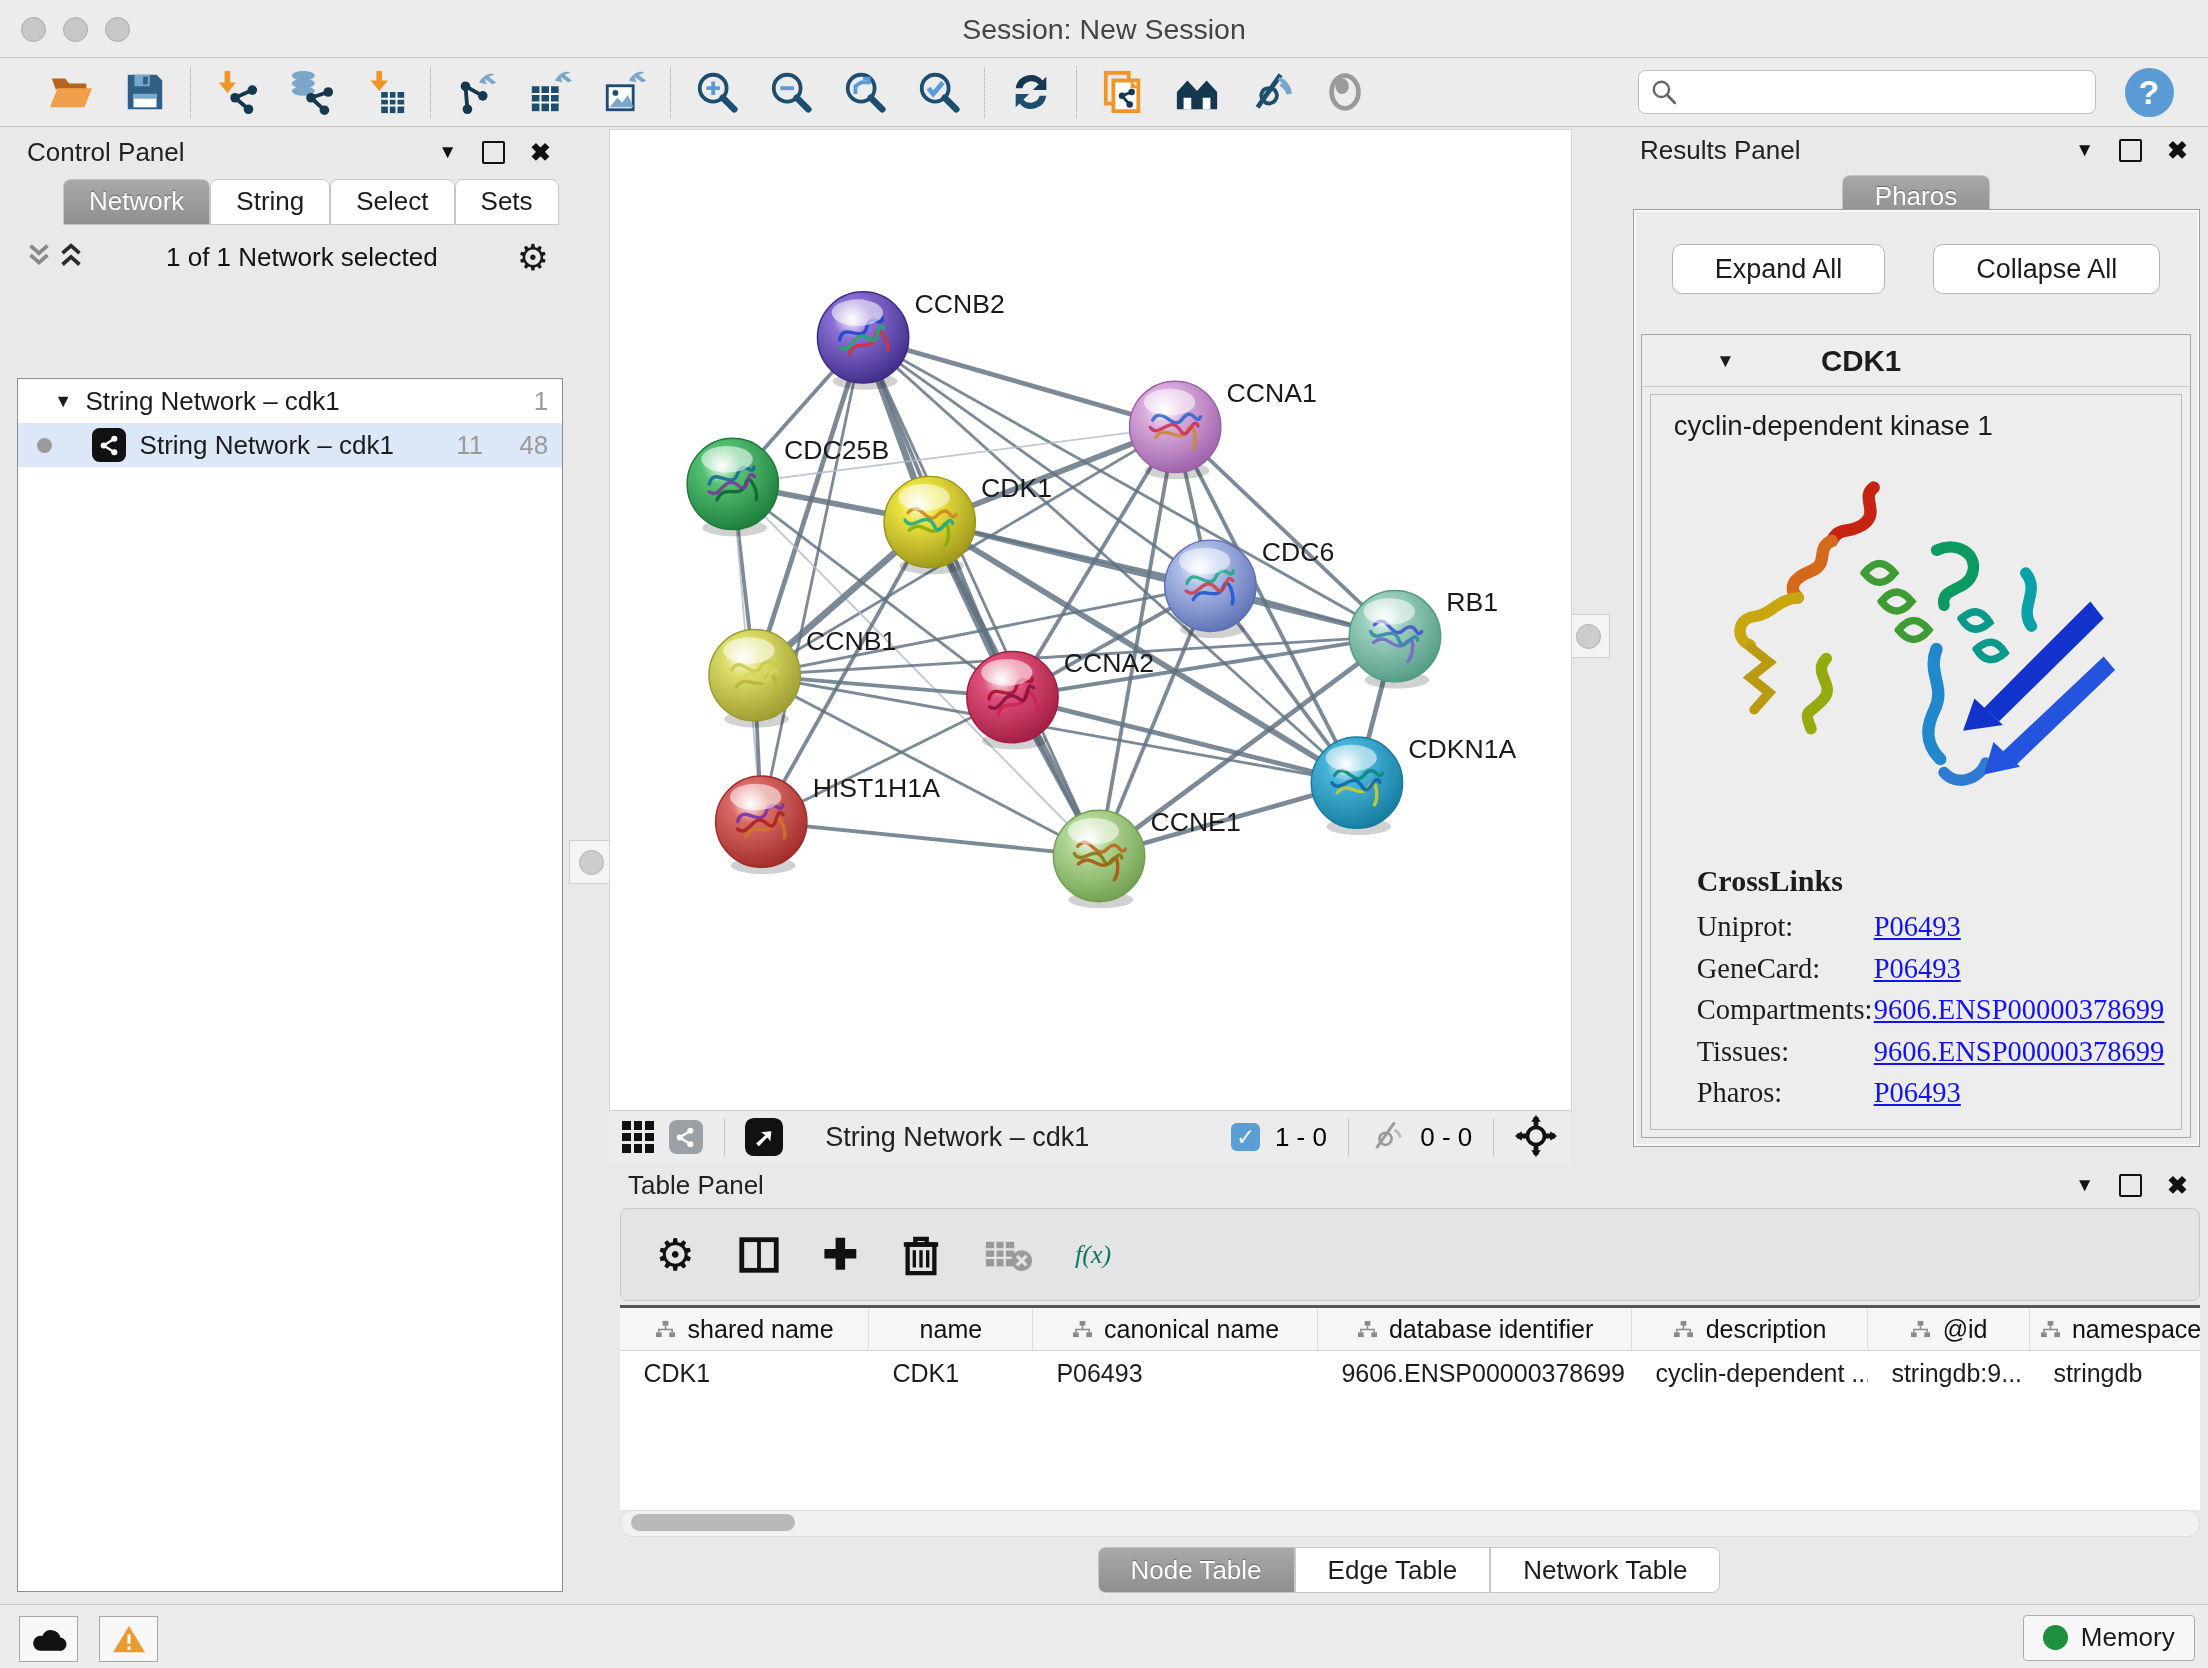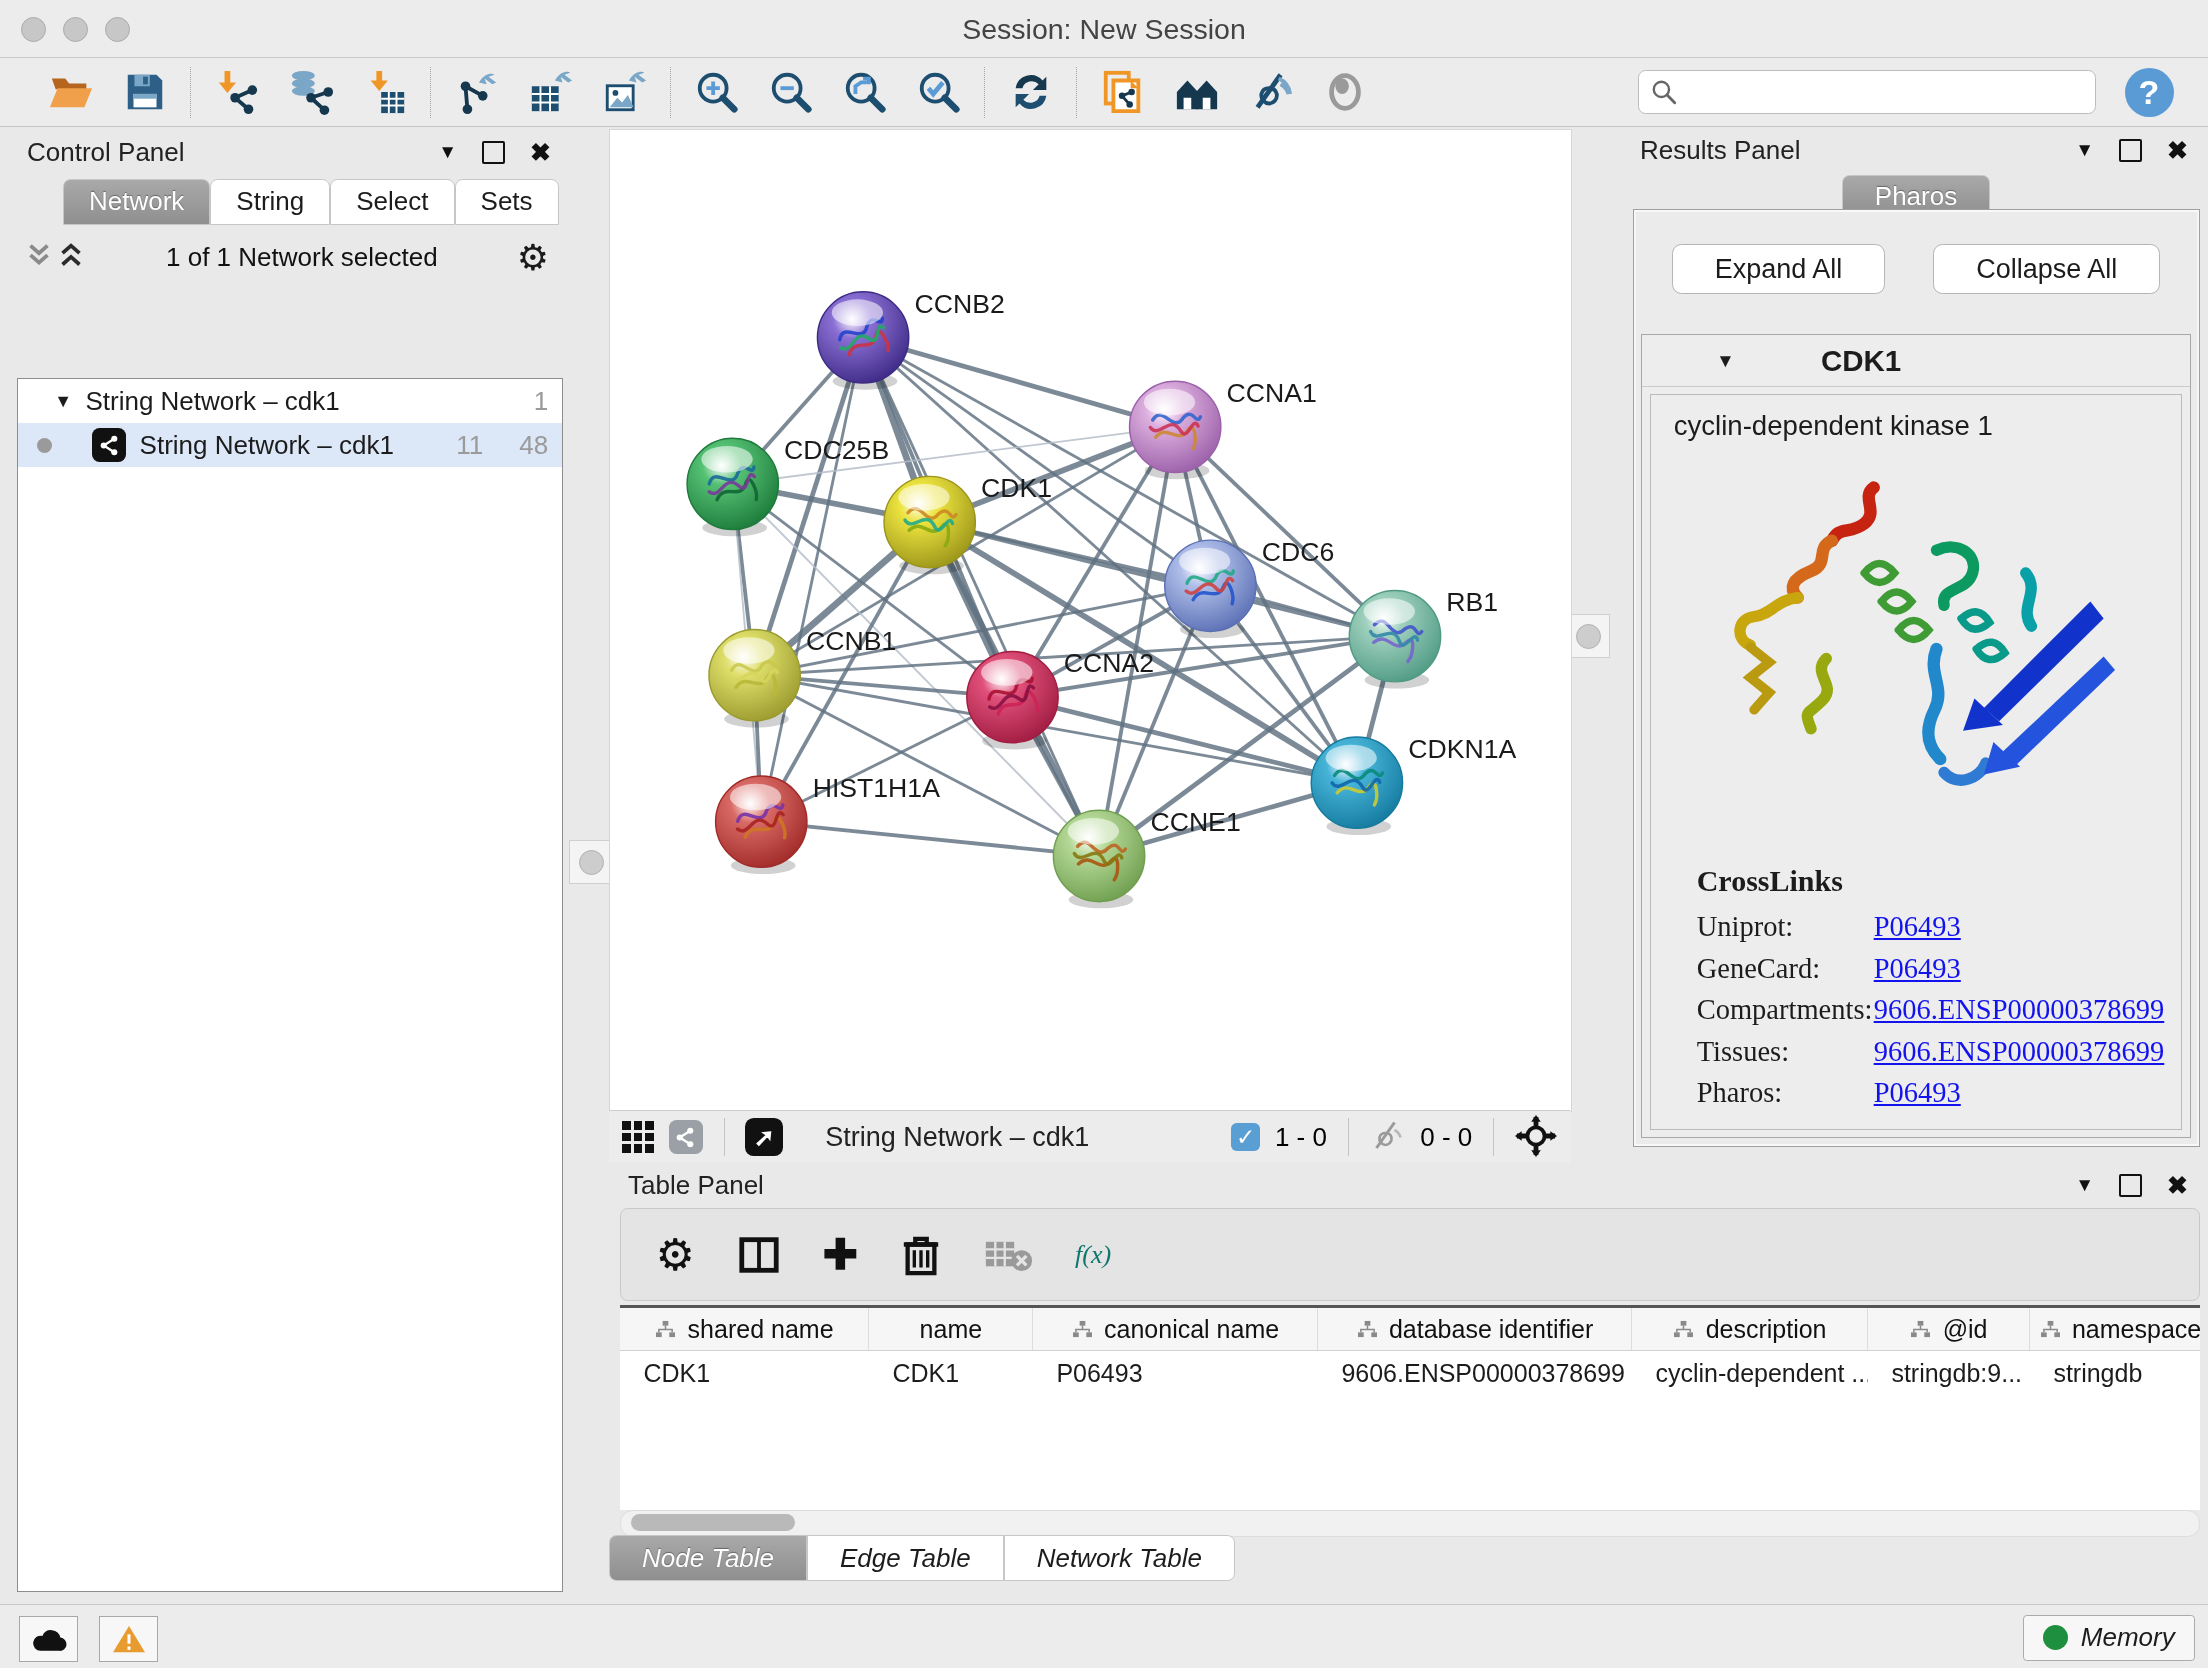--- a/index.html
+++ b/index.html
@@ -100,30 +100,30 @@
   .fx{font-family:"Liberation Serif",serif;font-style:italic;font-size:26px;color:#0f766e;}
   .tp-table{position:absolute;left:11.4px;right:9.5px;top:141px;bottom:95px;background:#fff;border-top:3.8px solid #555;overflow:hidden;}
   .t-header{display:flex;background:#f6f6f6;border-bottom:1.9px solid #d2d2d2;height:42px;}
   .t-hcell{display:flex;align-items:center;gap:11.4px;justify-content:center;font-size:25px;color:#111;
            border-right:1px solid #ddd;box-sizing:border-box;overflow:hidden;white-space:nowrap;cursor:pointer;}
   .t-row{display:flex;height:44px;}
   .t-cell{display:flex;align-items:center;font-size:25px;padding-left:23px;box-sizing:border-box;
           overflow:hidden;white-space:nowrap;}
   .t-scroll{position:absolute;left:11.4px;right:9.5px;bottom:68px;height:25px;background:#f1f1f1;border:1px solid #ddd;border-radius:12.4px;}
   .t-thumb{position:absolute;left:9.5px;top:2.9px;width:164px;height:17px;background:#b9b9b9;border-radius:8.6px;cursor:pointer;}
-  .tp-tabs{position:absolute;left:0;right:0;bottom:24px;display:flex;justify-content:flex-start;font-style:italic;}
+  .tp-tabs{position:absolute;left:0;right:0;bottom:12px;display:flex;justify-content:center;}
   .tp-tabs .tab{height:44px;}
   .tp-tabs .tab:first-child{border-radius:7.6px 0 0 7.6px;}
   .tp-tabs .tab:last-child{border-radius:0 7.6px 7.6px 0;}
   
   .statusbar{position:absolute;left:0;bottom:0;width:100%;height:63px;background:#ececec;border-top:1.9px solid #c9c9c9;}
   .sb-btn{position:absolute;top:11.4px;width:57px;height:44px;background:#f7f7f7;border:1.9px solid #a8a8a8;
           display:flex;align-items:center;justify-content:center;cursor:pointer;}
   .mem-btn{position:absolute;right:13.3px;top:9.5px;height:44px;background:#f7f7f7;border:1.9px solid #ababab;border-radius:3.8px;
-           display:flex;align-items:center;gap:13.3px;padding:0 19px;font-size:26px;cursor:pointer;font-style:italic;}
+           display:flex;align-items:center;gap:13.3px;padding:0 19px;font-size:26px;cursor:pointer;}
   .mem-dot{width:25px;height:25px;border-radius:50%;background:#1e8f3e;}
 </style>
 </head>
 <body>
 
 <div class="app">
 
   <div class="titlebar">
     <div class="traffic">
       <span></span>

